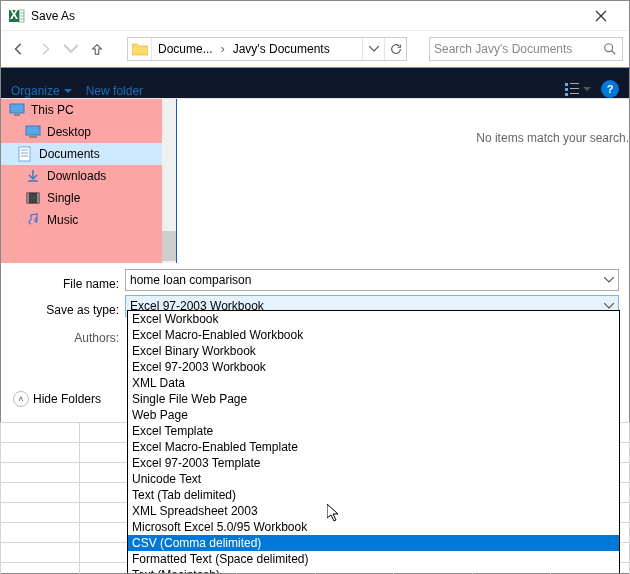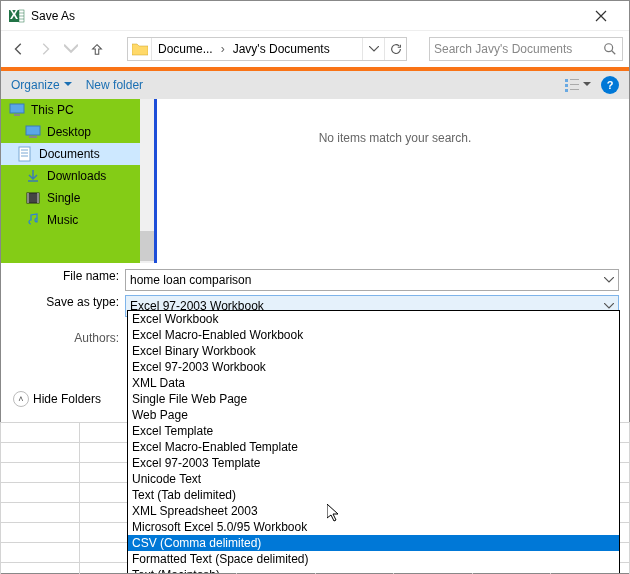--- a/index.html
+++ b/index.html
@@ -19,40 +19,40 @@
   .bc-folder-icon { width: 24px; height: 22px; display: flex; align-items: center; justify-content: center; border-right: 1px solid #e5e5e5; }
   .bc-seg { padding: 0 6px; height: 100%; display: flex; align-items: center; color: #000; }
   .bc-sep { color: #666; padding: 0 2px; }
   .bc-right { margin-left: auto; display: flex; align-items: center; }
   .bc-drop, .bc-refresh { width: 22px; height: 22px; display: flex; align-items: center; justify-content: center; color: #555; border-left: 1px solid #e5e5e5; }
   .searchbox { width: 194px; height: 24px; border: 1px solid #ccc; margin-left: 4px; display: flex; align-items: center; padding: 1px 4px; color: #777; position: relative; }
   .searchbox input { border: none; outline: none; flex: 1; font-size: 12px; color: #333; }
   .searchbox input::placeholder { color: #888; }
   .searchbox .mag { width: 16px; height: 16px; display: flex; align-items: center; justify-content: center; color: #555; }
   
-  .toolbar { height: 32px; border-top: 4px solid #f97316; border-bottom: 1px solid #e5e5e5; display: flex; align-items: center; padding: 0 10px; gap: 14px; background: #e5e5e5; }
+  .toolbar { height: 32px; border-top: 1px solid #f97316; border-bottom: 1px solid #e5e5e5; display: flex; align-items: flex-end; padding: 0 10px; gap: 14px; background: #0f172a; }
   .toolbar .organize { color: #1a6fb3; display: flex; align-items: center; gap: 4px; }
   .toolbar .newfolder { color: #1a6fb3; }
   .toolbar .right-tools { margin-left: auto; display: flex; align-items: center; gap: 10px; }
   .toolbar .view-btn { color: #555; display: flex; align-items: center; gap: 2px; }
   .toolbar .help { width: 18px; height: 18px; border-radius: 50%; background: #0078d7; color: #fff; display: flex; align-items: center; justify-content: center; font-size: 11px; font-weight: bold; }
   
   .body-split { display: flex; height: 164px; }
-  .sidebar { width: 156px; border-right: 3px solid #1d4ed8; position: relative; background: #84cc16; }
+  .sidebar { width: 176px; border-right: 1px solid #1d4ed8; position: relative; background: #fca5a5; }
   .side-scroll-line { position: absolute; right: 0; top: 0; bottom: 0; width: 14px; background: #f0f0f0; }
   .side-scroll-thumb { position: absolute; right: 0; top: 132px; width: 14px; height: 30px; background: #cdcdcd; }
   .tree-item { height: 22px; display: flex; align-items: center; gap: 6px; padding-left: 8px; color: #000; }
   .tree-item.indent { padding-left: 24px; }
   .tree-item.selected { background: #cde8ff; padding-left: 16px; }
   .tree-icon { width: 16px; height: 16px; display: flex; align-items: center; justify-content: center; }
   .content-pane { flex: 1; position: relative; }
-  .content-pane .empty-msg { position: absolute; top: 32px; left: 4px; right: 0; text-align: center; color: #666; }
+  .content-pane .empty-msg { position: absolute; top: 32px; left: 4px; right: 0; text-align: right; color: #666; }
   
   .fields { padding: 6px 10px 0 10px; }
-  .field-row { display: flex; align-items: flex-start; margin-bottom: 4px; }
+  .field-row { display: flex; align-items: flex-end; margin-bottom: 4px; }
   .field-label { width: 114px; text-align: right; padding-right: 6px; color: #000; }
   .field-input { flex: 1; height: 22px; border: 1px solid #aaa; display: flex; align-items: center; position: relative; background: #fff; }
   .field-input input { border: none; outline: none; flex: 1; padding: 0 4px; font-size: 12px; }
   .combo-arrow { width: 18px; height: 20px; display: flex; align-items: center; justify-content: center; color: #555; }
   .combo-selected { padding: 0 4px; flex: 1; }
   .type-row .field-input { background: #e5f1fb; border: 1px solid #7eb4ea; }
   .authors-row .field-label { color: #555; padding-top: 10px; align-self: flex-start; }
   
   .dropdown { position: absolute; top: 309px; left: 126px; width: 493px; background: #fff; border: 1px solid #000; z-index: 50; }
   .drop-item { height: 16px; line-height: 16px; padding: 0 4px; color: #000; white-space: nowrap; font-size: 12px; }

